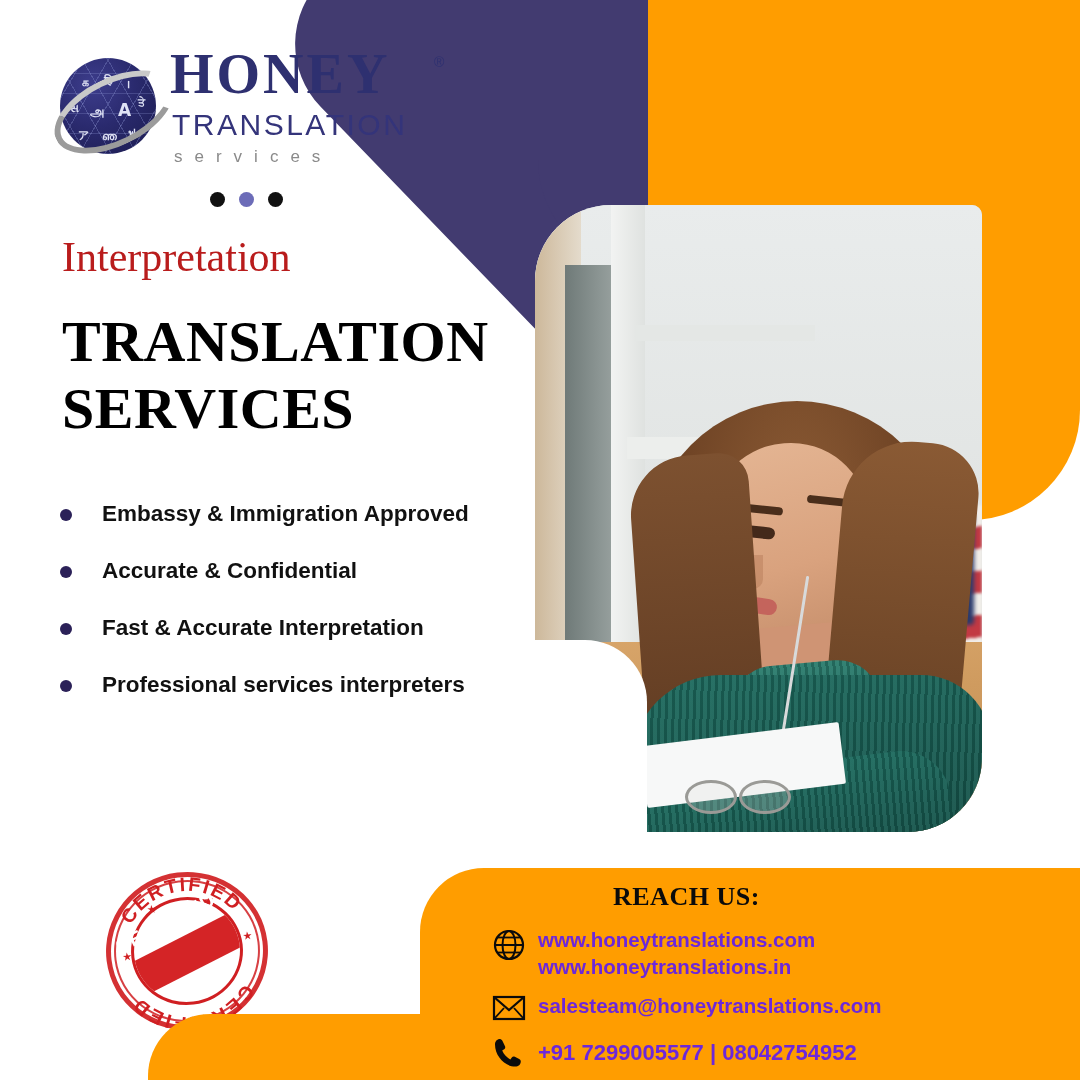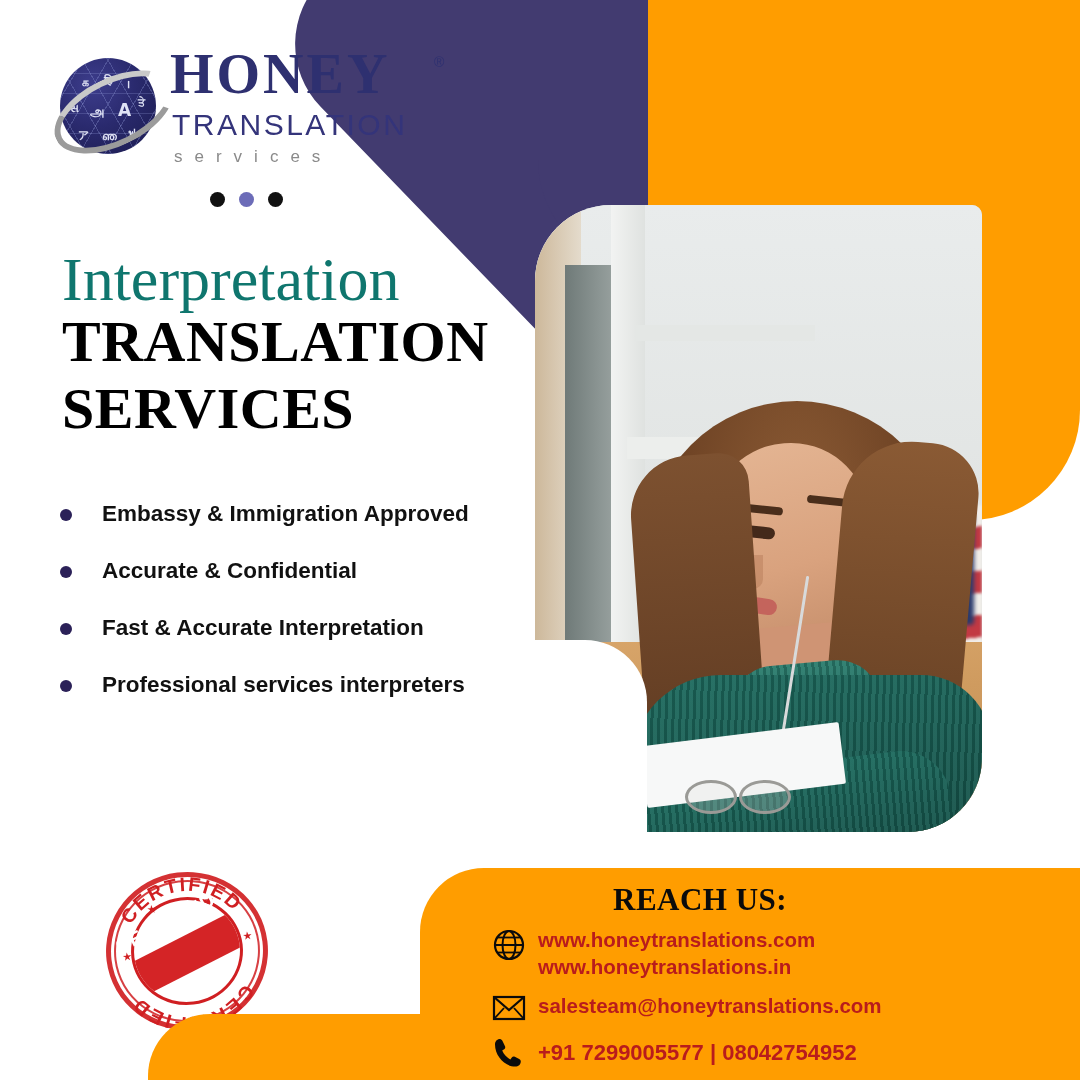--- a/index.html
+++ b/index.html
@@ -301,23 +301,22 @@
     display: flex; gap: 14px;
   }
   .logo-dots i {
     display: block; width: 15px; height: 15px; border-radius: 50%;
   }
 
   
   .h-interpretation {
     position: absolute; left: 62px; top: 236px;
     font-family: "Liberation Serif", serif;
-    font-size: 62px; font-weight: 400; color: #0f766e;
+    font-size: 42px; font-weight: 400; color: #b91c1c;
     line-height: 1;
-    margin-top: 12px;
   }
   .h-translation {
     position: absolute; left: 62px; top: 308px;
     font-family: "Liberation Serif", serif;
     font-size: 58px; font-weight: 700; color: #000000;
     line-height: 1.16; letter-spacing: .5px;
   }
 
   
   .features {
@@ -408,39 +407,39 @@
   }
   .contact-step-fill {
     position: absolute;
     left: 400px; top: 1014px;
     width: 120px; height: 66px;
     background: #FF9D00;
   }
   .reach-us {
     position: absolute; left: 613px; top: 882px;
     font-family: "Liberation Serif", serif;
-    font-size: 31px; font-weight: 700; color: #0b0b0b;
+    font-size: 26px; font-weight: 700; color: #0b0b0b;
     letter-spacing: .5px;
   }
   .contact-rows {
     position: absolute; left: 492px; top: 926px;
     width: 560px;
   }
   .crow {
     display: flex; align-items: flex-start;
     margin-bottom: 12px;
   }
   .crow .ic {
     width: 46px; flex: 0 0 46px;
     display: flex; align-items: center; justify-content: flex-start;
     padding-top: 2px;
   }
   .crow .ctext {
     font-family: "Liberation Sans", sans-serif;
-    font-size: 20.5px; font-weight: 700; color: #b91c1c;
+    font-size: 20.5px; font-weight: 700; color: #6d28d9;
     line-height: 1.32;
   }
   .crow.phone .ctext { font-size: 22px; padding-top: 4px; }
 </style>
 </head>
 <body>
 
 <div id="poster">
 
   <div class="shape-purple-band"></div>

